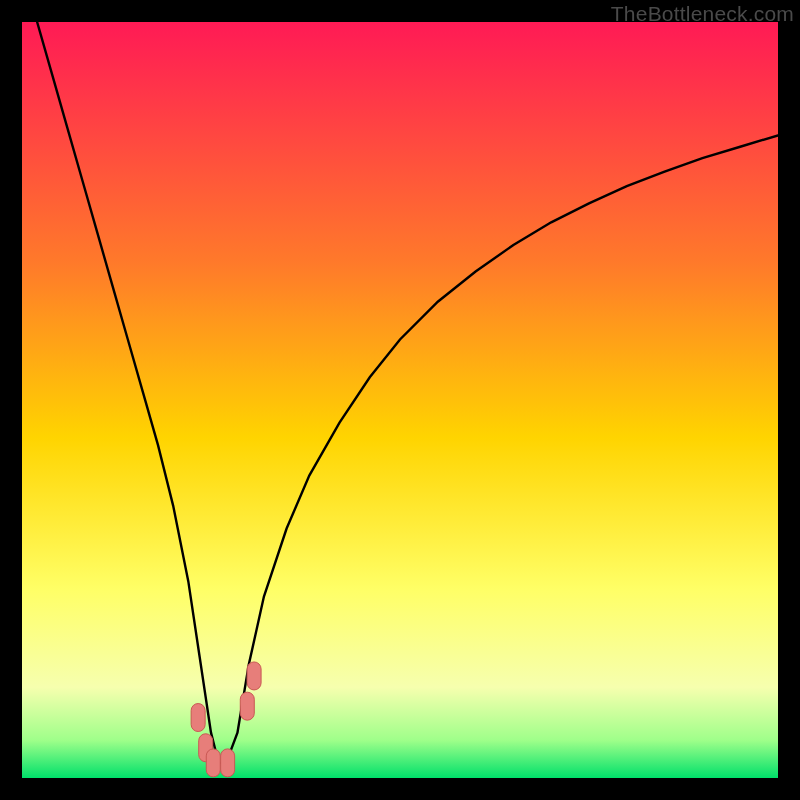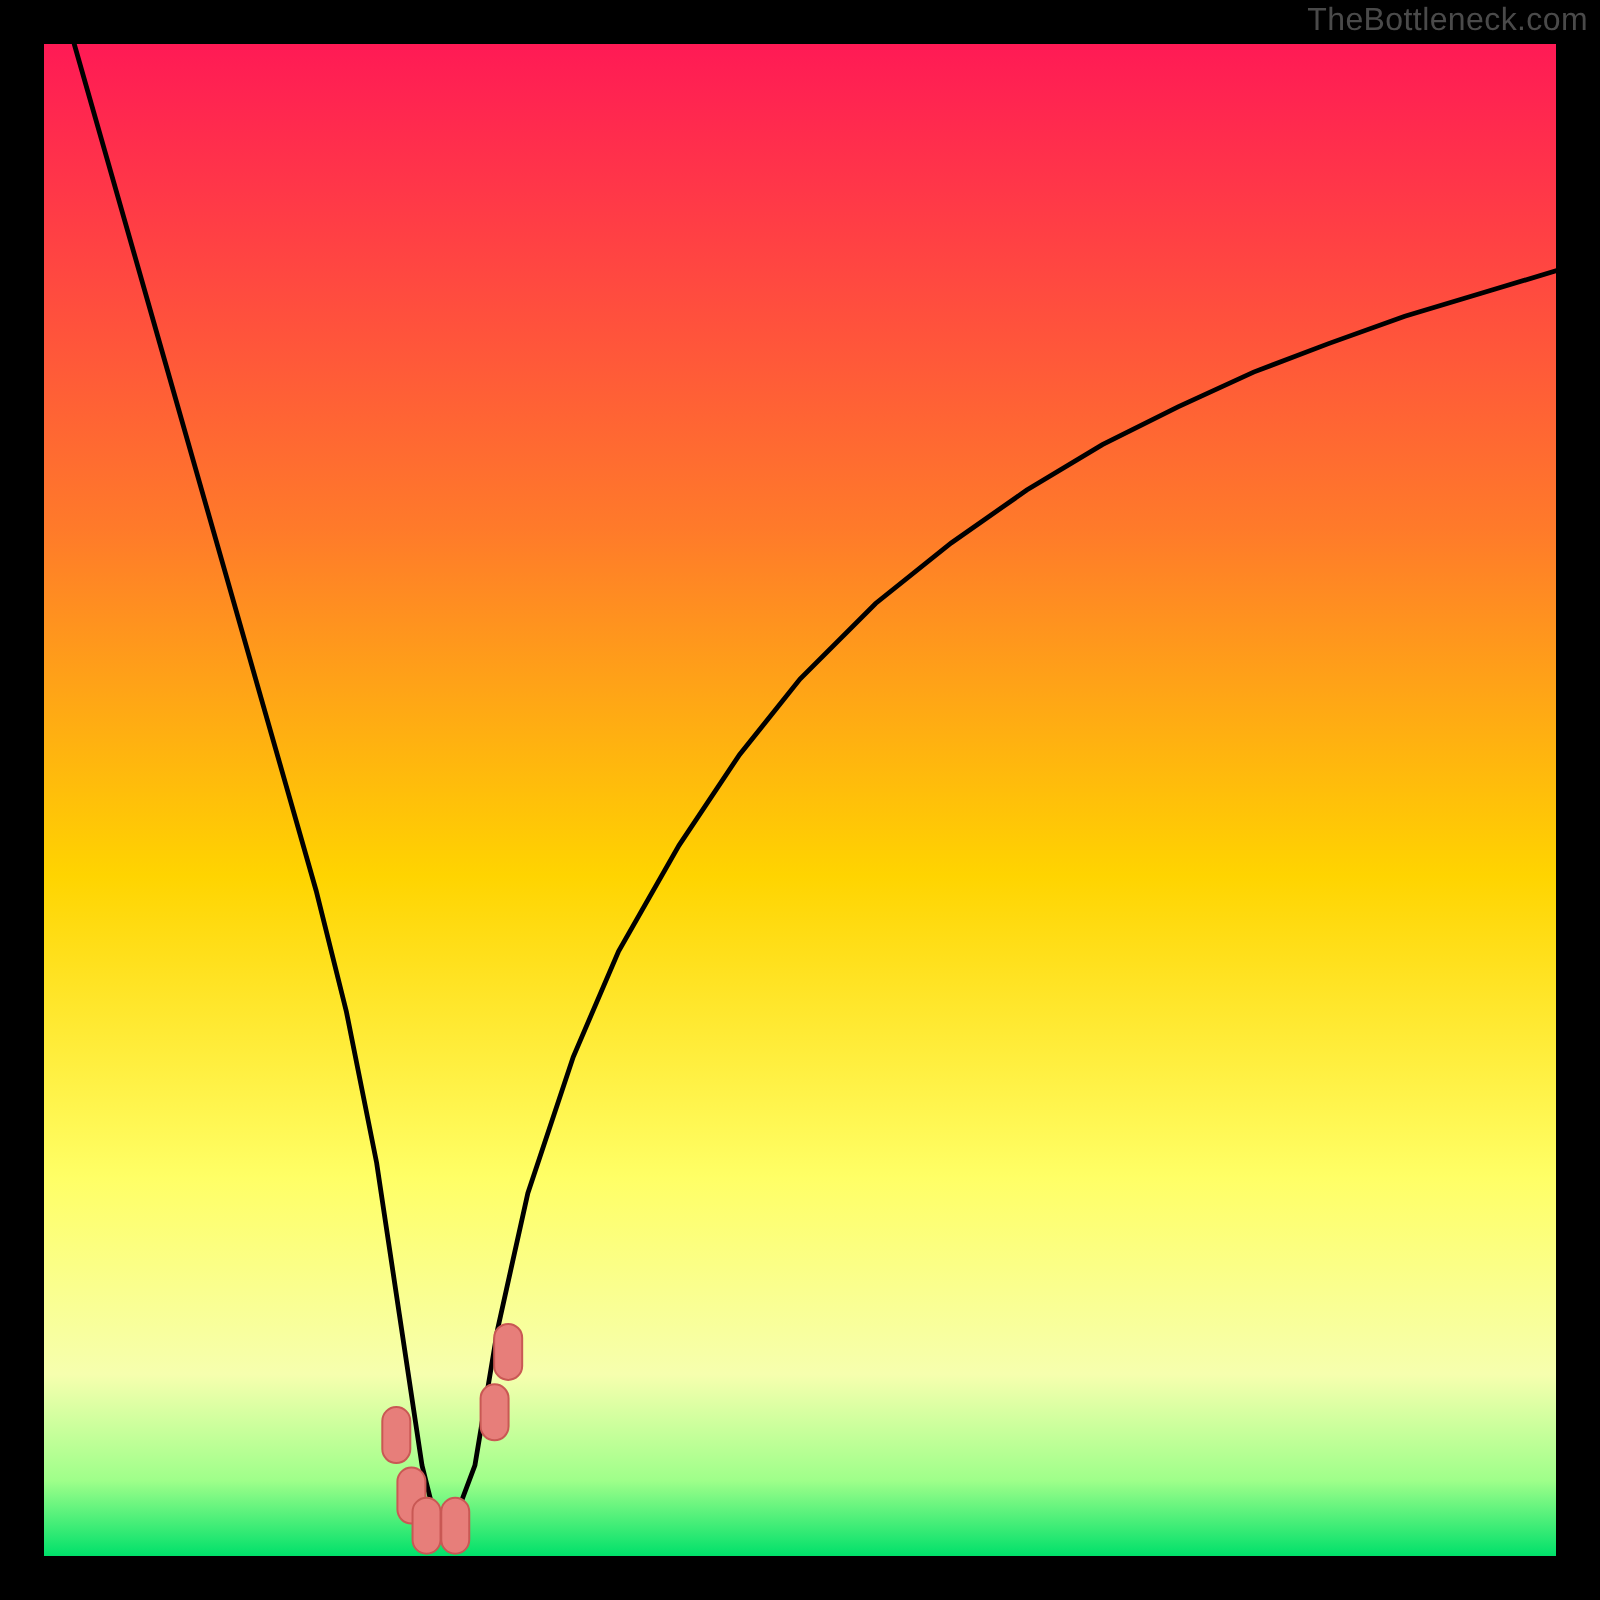--- a/index.html
+++ b/index.html
@@ -24,21 +24,21 @@
     left: 22px;
     width: 756px;
     height: 756px;
     overflow: hidden;
   }
   .watermark {
     position: absolute;
     top: 2px;
     right: 6px;
     color: #4a4a4a;
-    font-size: 16px;
+    font-size: 21px;
     font-weight: 400;
     letter-spacing: 0.2px;
     user-select: none;
   }
   svg { display: block; }
 </style>
 </head>
 <body>
 
 <div class="frame">

